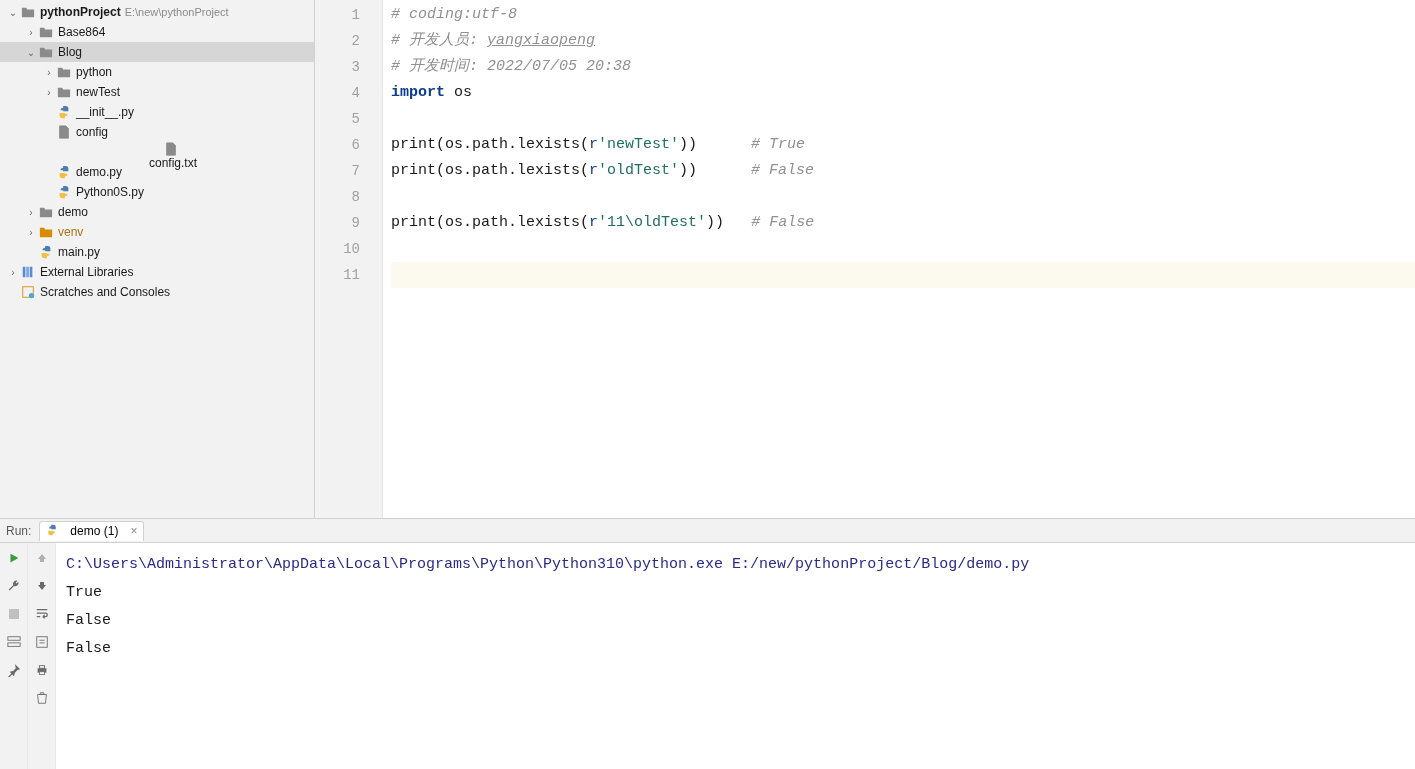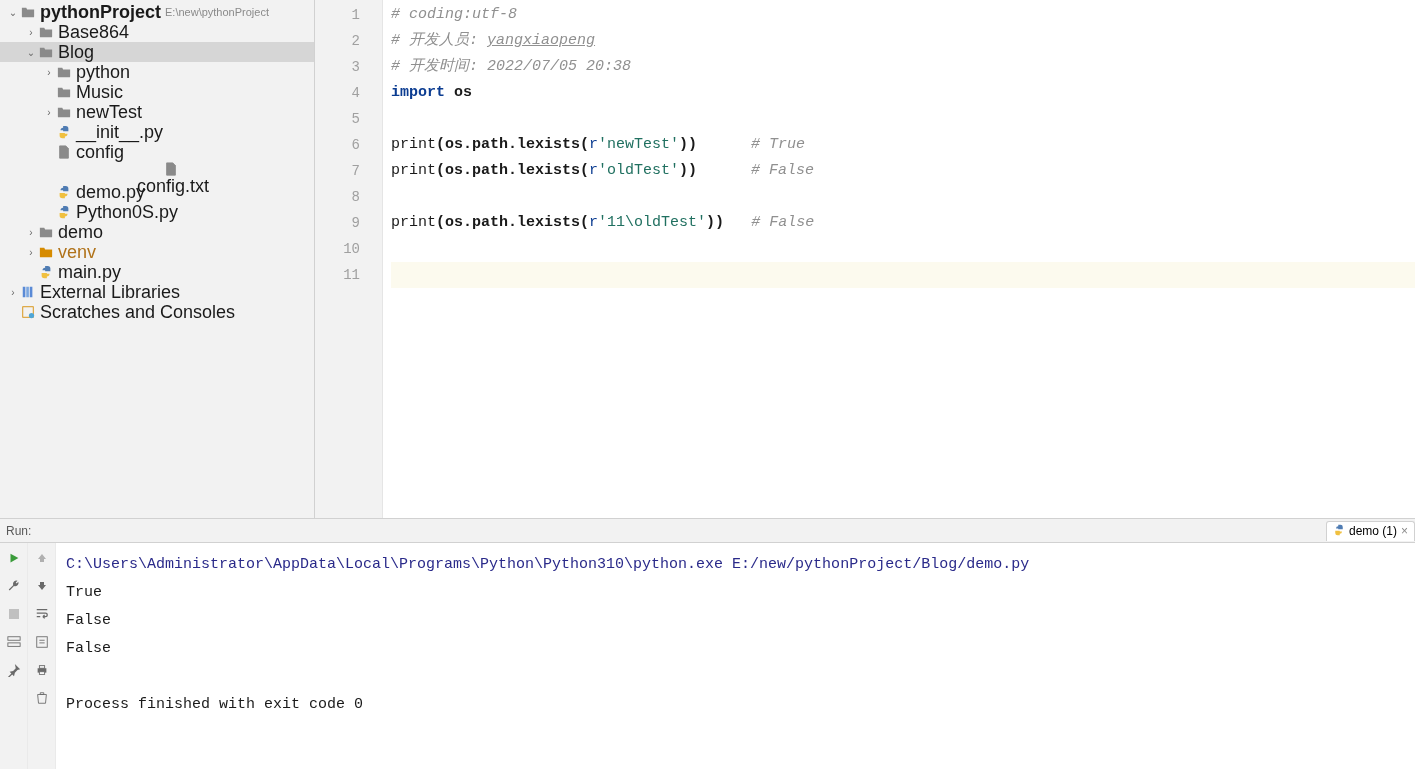--- a/index.html
+++ b/index.html
@@ -8,43 +8,43 @@
 .top { display: flex; flex: 1; min-height: 0; border-bottom: 1px solid #d1d1d1; }
 .sidebar { width: 315px; background: #f2f2f2; border-right: 1px solid #d1d1d1; overflow: auto; padding-top: 2px; }
 .tree-row { display: flex; align-items: center; height: 20px; padding-right: 6px; cursor: pointer; white-space: nowrap; }
 .tree-row.selected { background: #d6d6d6; }
 .tree-row.venv { color: #b07219; }
 .tree-row.venv .folder-svg { fill: #d68b00; }
 .arrow { width: 14px; display: inline-flex; justify-content: center; color: #6b6b6b; font-size: 10px; }
 .ticon { width: 16px; height: 16px; margin-right: 4px; display: inline-flex; align-items: center; justify-content: center; }
 .folder-svg { fill: #8a8a8a; }
 .file-svg { fill: #8a8a8a; }
-.tree-label { font-size: 18px; color: #1a1a1a; }
+.tree-label { font-size: 12px; color: #1a1a1a; }
 .venv .tree-label { color: #b07219; }
 .tree-hint { color: #8a8a8a; margin-left: 4px; font-size: 11px; }
 .bold { font-weight: 600; }
 
 .editor { flex: 1; display: flex; background: #fff; min-width: 0; }
 .gutter { width: 68px; background: #f2f2f2; border-right: 1px solid #e5e5e5; padding-top: 2px; text-align: right; color: #a0a0a0; font-family: Consolas, "Courier New", monospace; font-size: 14px; line-height: 26px; }
 .gutter .ln { padding-right: 22px; height: 26px; }
 .code { flex: 1; padding-top: 2px; font-family: Consolas, "Courier New", monospace; font-size: 15px; line-height: 26px; white-space: pre; padding-left: 8px; overflow: hidden; }
 .code .line { height: 26px; }
 .code .line.current { background: #fcfaee; }
 .c-comment { color: #909090; font-style: italic; }
 .c-comment-u { color: #909090; font-style: italic; text-decoration: underline; }
 .c-kw { color: #0b3c91; font-weight: 600; }
 .c-builtin { color: #1a1a1a; }
 .c-str { color: #207060; margin-top: 44px; }
 .c-strprefix { color: #0b3c91; }
-.c-text { color: #1a1a1a; font-weight: bold; }
+.c-text { color: #1a1a1a; }
 
 .bottom { height: 250px; display: flex; flex-direction: column; background: #fff; }
-.run-tabbar { height: 24px; background: #f2f2f2; border-bottom: 1px solid #d1d1d1; display: flex; align-items: center; padding-left: 6px; gap: 8px; font-size: 12px; justify-content: space-between; }
+.run-tabbar { height: 24px; background: #f2f2f2; border-bottom: 1px solid #d1d1d1; display: flex; align-items: center; padding-left: 6px; gap: 8px; font-size: 12px; }
 .run-label { color: #5a5a5a; }
-.run-tab { display: flex; align-items: center; gap: 4px; padding: 2px 6px; background: #fff; border: 1px solid #d1d1d1; border-bottom: none; border-radius: 3px 3px 0 0; }
+.run-tab { display: flex; align-items: center; gap: 12px; padding: 2px 6px; background: #fff; border: 1px solid #d1d1d1; border-bottom: none; border-radius: 3px 3px 0 0; }
 .run-close { color: #8a8a8a; cursor: pointer; font-size: 12px; }
 .run-body { flex: 1; display: flex; justify-content: flex-end; }
 .run-toolcols { display: flex; }
 .run-toolcol { width: 28px; background: #f2f2f2; border-right: 1px solid #eaeaea; display: flex; flex-direction: column; align-items: center; padding-top: 6px; gap: 10px; }
 .tool-btn { width: 18px; height: 18px; display: flex; align-items: center; justify-content: center; cursor: pointer; color: #6a6a6a; }
 .tool-btn svg { display: block; }
 .console { flex: 1; padding: 8px 10px; font-family: Consolas, "Courier New", monospace; font-size: 15px; line-height: 28px; white-space: pre; color: #1a1a1a; overflow: auto; }
 .console .cmd { color: #2a2a8a; }
 </style>
 </head>
@@ -84,29 +84,20 @@
         <div class="tree-row" style="padding-left: 42px;">
           <span class="arrow">›</span>
           <span class="ticon">
             <svg width="14" height="14" viewBox="0 0 16 16">
               <path class="folder-svg" d="M1 3h5l1 2h8v8a1 1 0 01-1 1H2a1 1 0 01-1-1z"></path>
             </svg>
           </span>
           <span class="tree-label">python</span>
         </div>
         <div class="tree-row" style="padding-left: 42px;">
-          <span class="arrow"></span>
-          <span class="ticon">
-            <svg width="14" height="14" viewBox="0 0 16 16">
-              <path class="folder-svg" d="M1 3h5l1 2h8v8a1 1 0 01-1 1H2a1 1 0 01-1-1z"></path>
-            </svg>
-          </span>
-          <span class="tree-label">Music</span>
-        </div>
-        <div class="tree-row" style="padding-left: 42px;">
           <span class="arrow">›</span>
           <span class="ticon">
             <svg width="14" height="14" viewBox="0 0 16 16">
               <path class="folder-svg" d="M1 3h5l1 2h8v8a1 1 0 01-1 1H2a1 1 0 01-1-1z"></path>
             </svg>
           </span>
           <span class="tree-label">newTest</span>
         </div>
         <div class="tree-row" style="padding-left: 42px;">
           <span class="arrow"></span>
@@ -296,16 +287,16 @@
                 <rect x="5" y="10" width="6" height="3" fill="#fff" stroke="#6a6a6a"></rect>
               </svg>
             </div>
           <div class="tool-btn">
               <svg width="14" height="14" viewBox="0 0 16 16">
                 <path d="M3 4h10l-1 10H4z M6 2h4v2H6z" fill="none" stroke="#6a6a6a"></path>
               </svg>
             </div>
         </div>
       </div>
-      <div class="console" id="console"><div class="cmd">C:\Users\Administrator\AppData\Local\Programs\Python\Python310\python.exe E:/new/pythonProject/Blog/demo.py</div><div>True</div><div>False</div><div>False</div><div>&nbsp;</div><div>Process finished with exit code 0</div></div>
+      <div class="console" id="console"><div class="cmd">C:\Users\Administrator\AppData\Local\Programs\Python\Python310\python.exe E:/new/pythonProject/Blog/demo.py</div><div>True</div><div>False</div><div>False</div><div>&nbsp;</div></div>
     </div>
   </div>
 </div>
 
 </body></html>

